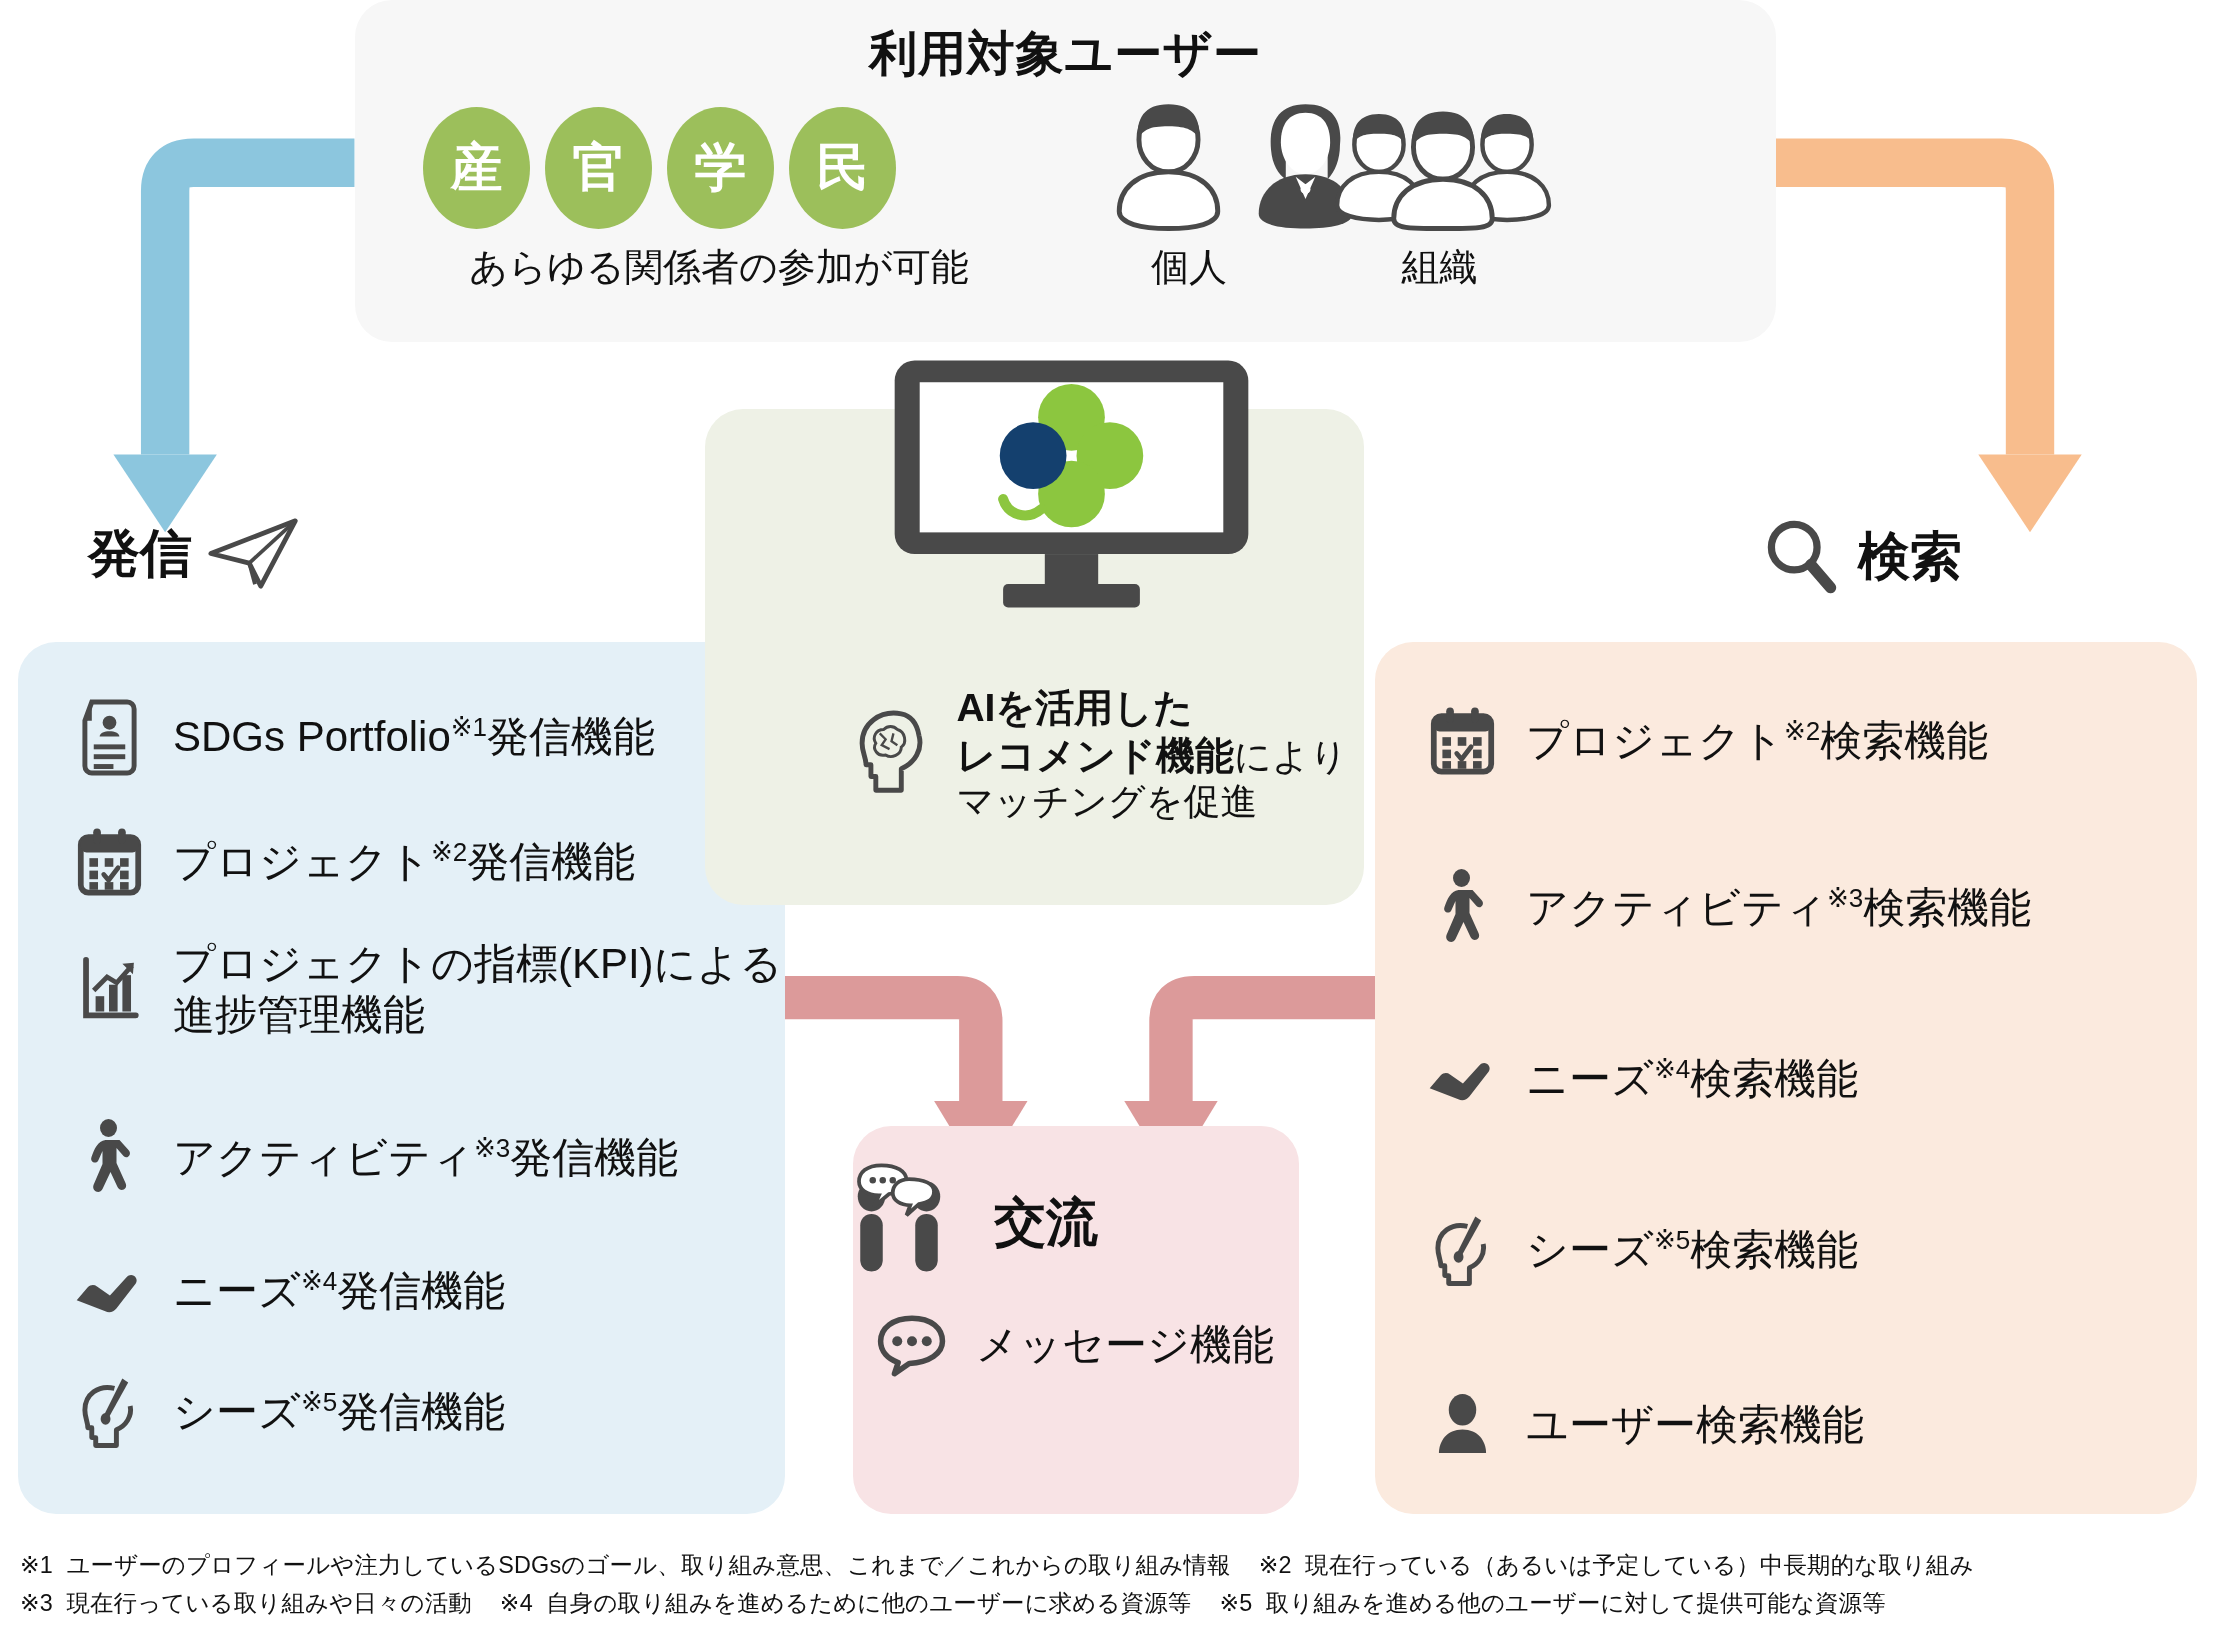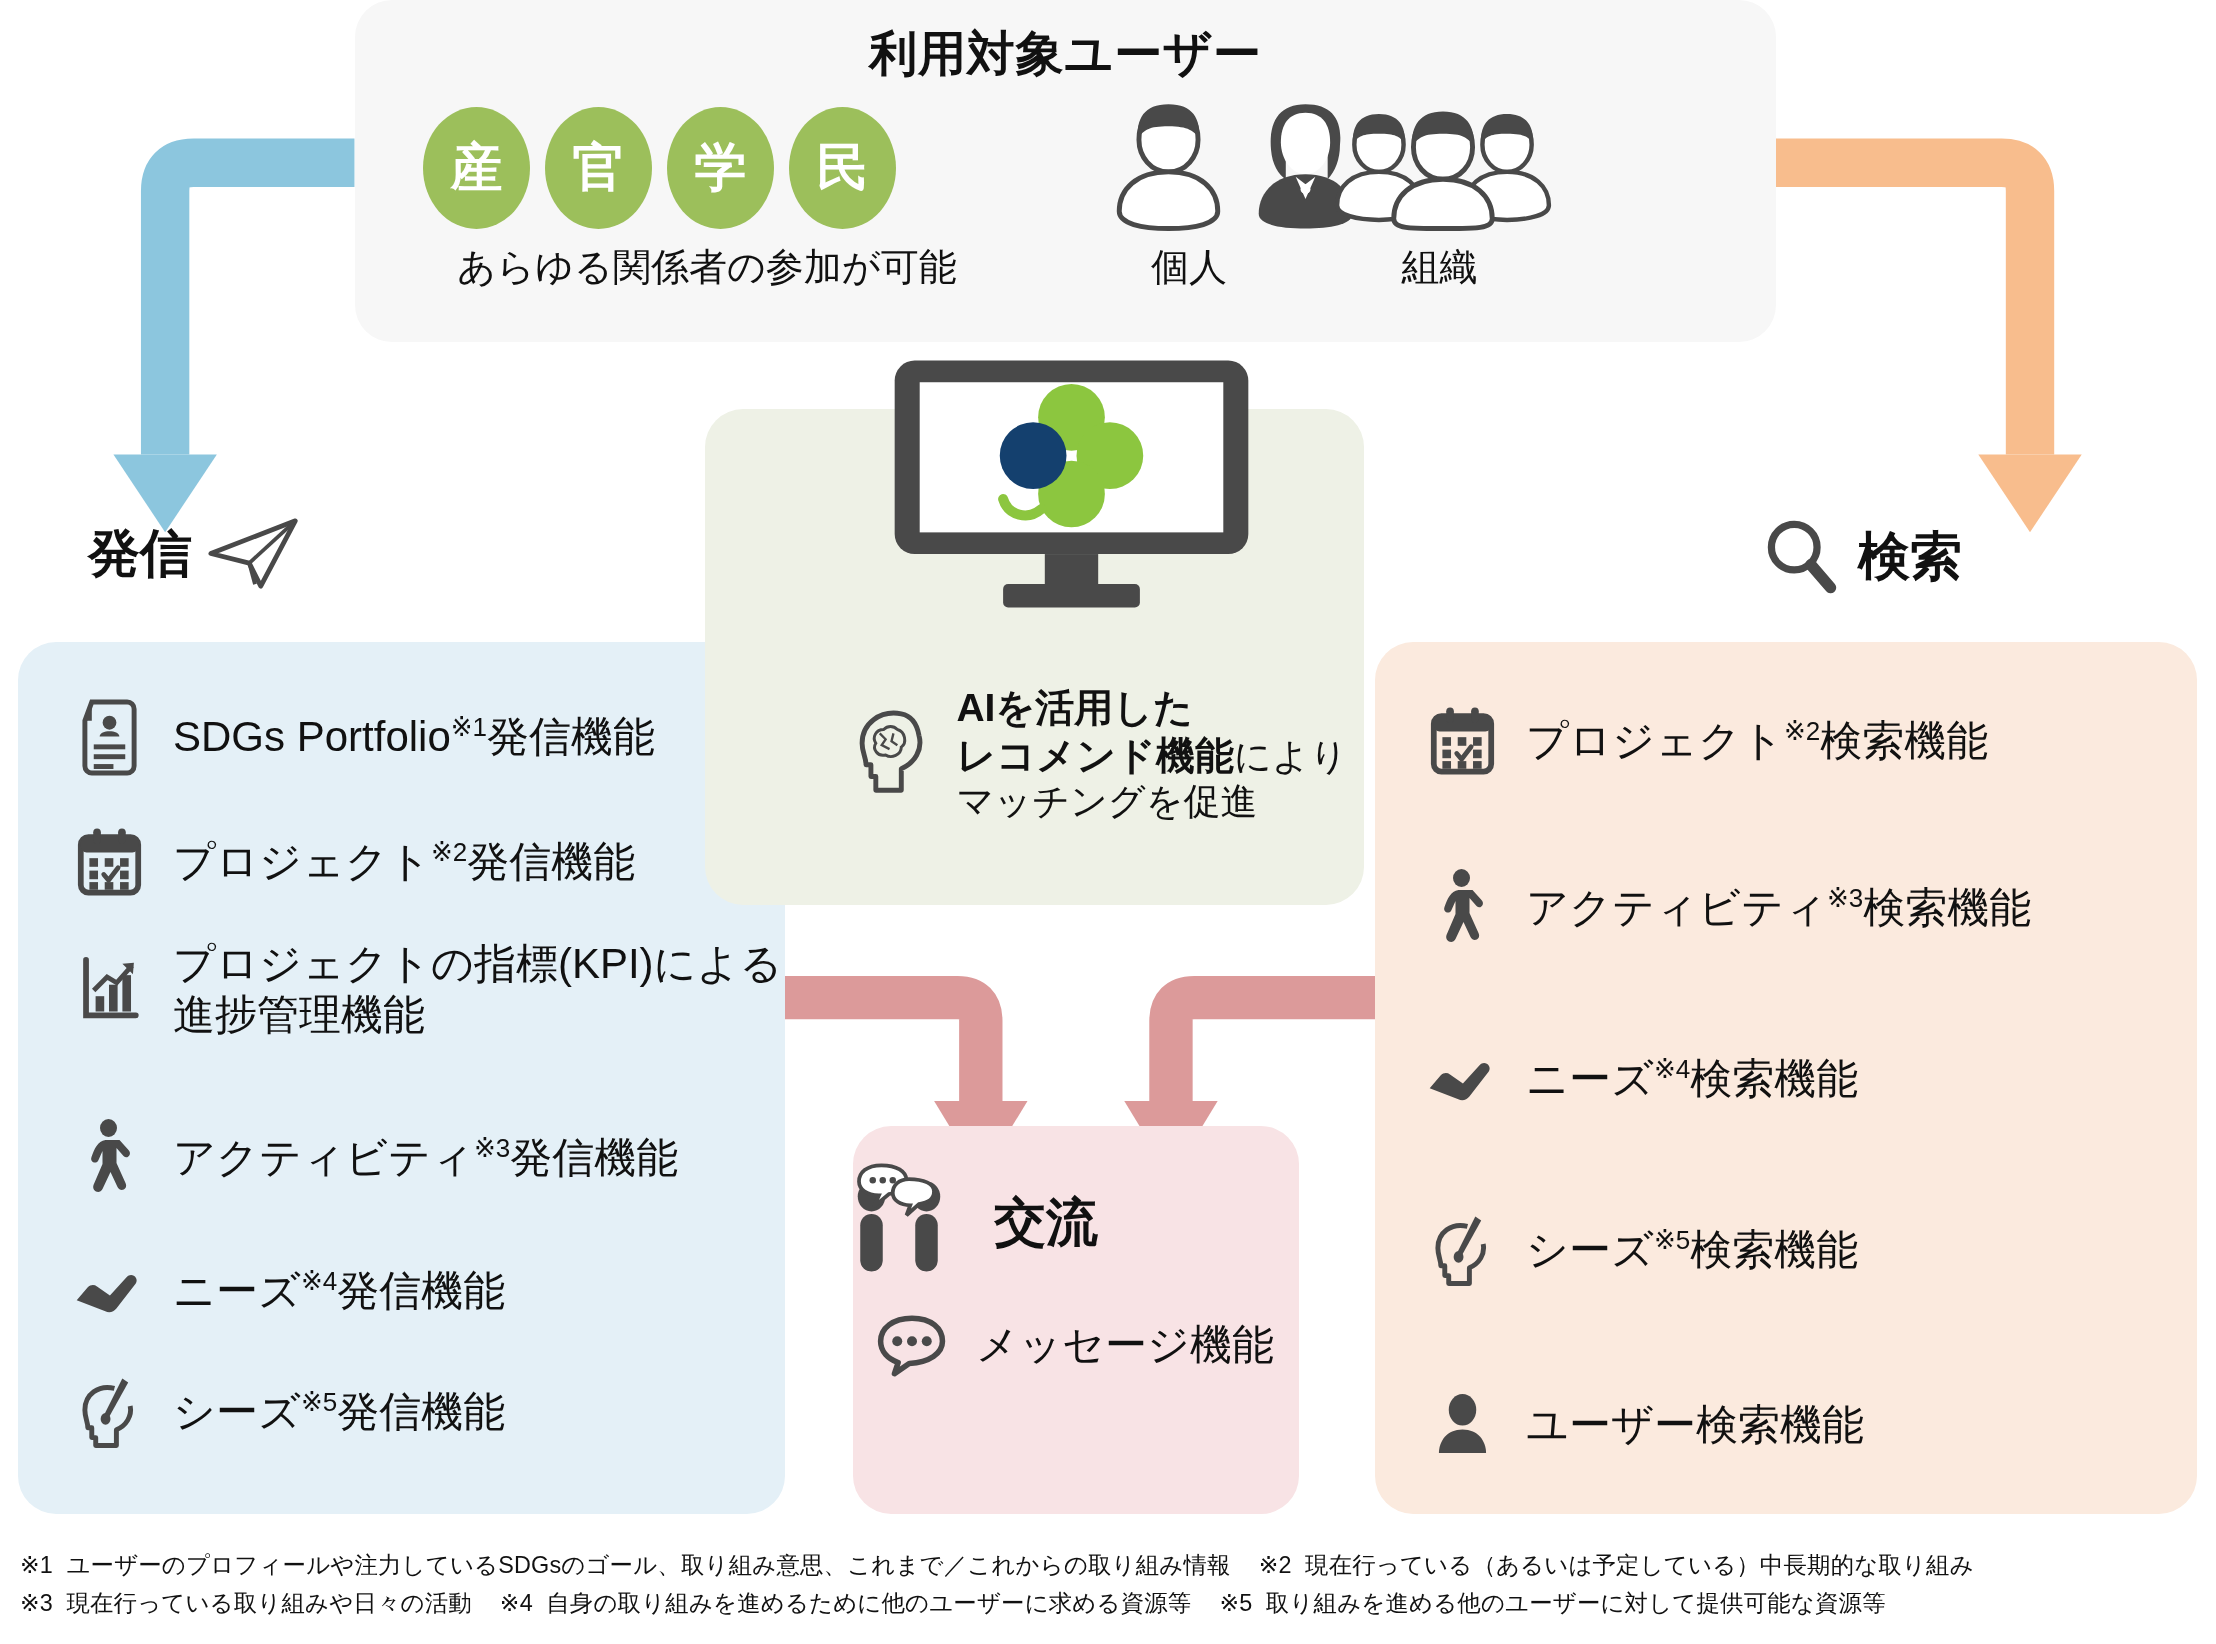--- a/index.html
+++ b/index.html
@@ -55,21 +55,21 @@
     background: #9cbf5b;
     color: #ffffff;
     font-size: 52px;
     font-weight: bold;
     display: flex;
     align-items: center;
     justify-content: center;
   }
   .seals-caption {
     position: absolute;
-    left: 64px; top: 242px;
+    left: 76px; top: 242px;
     width: 576px;
     text-align: center;
     font-size: 38px;
   }
   .person-group {
     position: absolute;
     top: 98px;
     display: flex;
     align-items: flex-end;
   }

